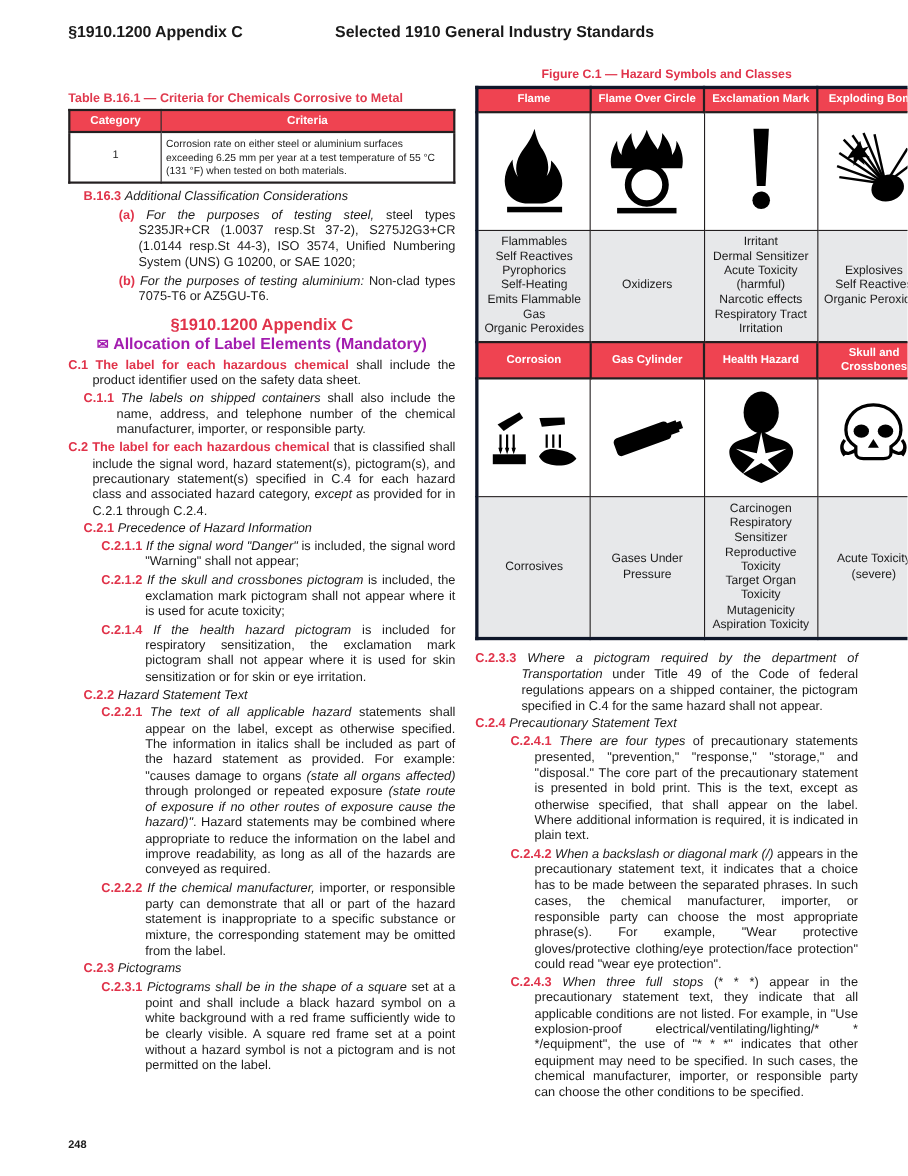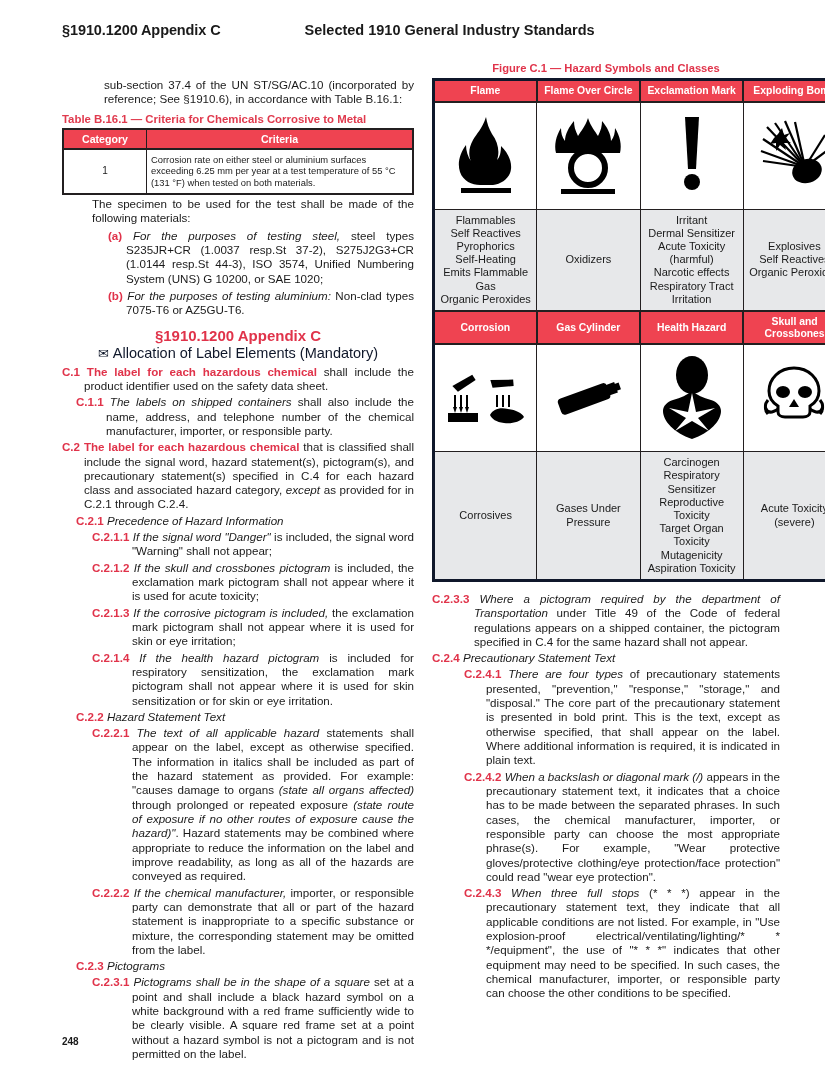--- a/index.html
+++ b/index.html
@@ -127,24 +127,24 @@
   
   .apx-title {
     text-align: center;
     color: #e0334a;
     font-weight: bold;
     font-size: 15px;
     margin-top: 9px;
   }
   .apx-sub {
     text-align: center;
-    font-weight: normal;
+    font-weight: bold;
     font-size: 14.5px;
     margin-top: 1px;
-    color: #0f172a;
+    color: #a21caf;
   }
   .apx-sub .env { font-size: 13px; margin-right: 4px; }
   
   .figcap {
     text-align: center;
     color: #e0334a;
     font-weight: bold;
     font-size: 11.2px;
     margin-bottom: 4px;
   }
@@ -217,61 +217,59 @@
 
 <div class="page">
 
   <div class="runhead">
     <div class="left">§1910.1200 Appendix C</div>
     <div class="center">Selected 1910 General Industry Standards</div>
   </div>
 
   <div class="col-left">
 
-    <p class="lead">sub-section 37.4 of the UN ST/SG/AC.10 (incorporated by reference; See §1910.6), in accordance with Table B.16.1:</p>
 
     <div class="redtitle">Table B.16.1 — Criteria for Chemicals Corrosive to Metal</div>
 
     <table class="tbl">
       <tbody>
           <tr>
         <th>Category</th>
         <th>Criteria</th>
       </tr>
       <tr>
         <td class="cat">1</td>
         <td>Corrosion rate on either steel or aluminium surfaces exceeding 6.25 mm per year at a test temperature of 55 °C (131 °F) when tested on both materials.</td>
       </tr>
     </tbody>
       </table>
 
 
-
-    <p class="lvl2" style="margin-top:2px">The specimen to be used for the test shall be made of the following materials:</p>
+    <p class="hang lvl1" style="margin-top:5px"><span class="tag">B.16.3</span> <i>Additional Classification Considerations</i></p>
+
 
     <p class="hang lvl3" style="margin-top:3px"><span class="tag">(a)</span> <i>For the purposes of testing steel,</i><span> steel types S235JR+CR (1.0037 resp.St 37-2), S275J2G3+CR (1.0144 resp.St 44-3), ISO 3574, Unified Numbering System (UNS) G 10200, or SAE 1020;</span></p>
 
     <p class="hang lvl3" style="margin-top:3px"><span class="tag">(b)</span> <i>For the purposes of testing aluminium:</i><span> Non-clad types 7075-T6 or AZ5GU-T6.</span></p>
 
     <div class="apx-title">§1910.1200 Appendix C</div>
     <div class="apx-sub"><span class="env">✉</span><span>Allocation of Label Elements (Mandatory)</span></div>
 
     <p class="hang" style="padding-left:22px;text-indent:-22px;margin-top:4px"><span class="tag">C.1</span> <span class="tag">The label for each hazardous chemical</span><span> shall include the product identifier used on the safety data sheet.</span></p>
 
     <p class="hang lvl1" style="padding-left:30px;text-indent:-30px;margin-top:2px"><span class="tag">C.1.1</span> <i>The labels on shipped containers</i><span> shall also include the name, address, and telephone number of the chemical manufacturer, importer, or responsible party.</span></p>
 
     <p class="hang" style="padding-left:22px;text-indent:-22px;margin-top:2px"><span class="tag">C.2</span> <span class="tag">The label for each hazardous chemical</span><span> that is classified shall include the signal word, hazard statement(s), pictogram(s), and precautionary statement(s) specified in C.4 for each hazard class and associated hazard category, </span><i>except</i><span> as provided for in C.2.1 through C.2.4.</span></p>
 
     <p class="hang lvl1" style="padding-left:32px;text-indent:-32px;margin-top:2px"><span class="tag">C.2.1</span> <i>Precedence of Hazard Information</i></p>
 
     <p class="hang lvl2" style="padding-left:40px;text-indent:-40px;margin-top:2px"><span class="tag">C.2.1.1</span> <i>If the signal word "Danger"</i><span> is included, the signal word "Warning" shall not appear;</span></p>
 
     <p class="hang lvl2" style="padding-left:40px;text-indent:-40px;margin-top:2px"><span class="tag">C.2.1.2</span> <i>If the skull and crossbones pictogram</i><span> is included, the exclamation mark pictogram shall not appear where it is used for acute toxicity;</span></p>
 
-    <p class="hang lvl2" style="padding-left:40px;text-indent:-40px;margin-top:2px"><span class="tag">C.2.1.3</span> <i>If the corrosive pictogram is included,</i><span> the exclamation mark pictogram shall not appear where it is used for skin or eye irritation;</span></p>
 
     <p class="hang lvl2" style="padding-left:40px;text-indent:-40px;margin-top:2px"><span class="tag">C.2.1.4</span> <i>If the health hazard pictogram</i><span> is included for respiratory sensitization, the exclamation mark pictogram shall not appear where it is used for skin sensitization or for skin or eye irritation.</span></p>
 
     <p class="hang lvl1" style="padding-left:32px;text-indent:-32px;margin-top:2px"><span class="tag">C.2.2</span> <i>Hazard Statement Text</i></p>
 
     <p class="hang lvl2" style="padding-left:40px;text-indent:-40px;margin-top:2px"><span class="tag">C.2.2.1</span> <i>The text of all applicable hazard</i><span> statements shall appear on the label, except as otherwise specified. The information in italics shall be included as part of the hazard statement as provided. For example: "causes damage to organs </span><i>(state all organs affected)</i><span> through prolonged or repeated exposure </span><i>(state route of exposure if no other routes of exposure cause the hazard)"</i><span>. Hazard statements may be combined where appropriate to reduce the information on the label and improve readability, as long as all of the hazards are conveyed as required.</span></p>
 
     <p class="hang lvl2" style="padding-left:40px;text-indent:-40px;margin-top:2px"><span class="tag">C.2.2.2</span> <i>If the chemical manufacturer,</i><span> importer, or responsible party can demonstrate that all or part of the hazard statement is inappropriate to a specific substance or mixture, the corresponding statement may be omitted from the label.</span></p>
 
     <p class="hang lvl1" style="padding-left:32px;text-indent:-32px;margin-top:2px"><span class="tag">C.2.3</span> <i>Pictograms</i></p>

